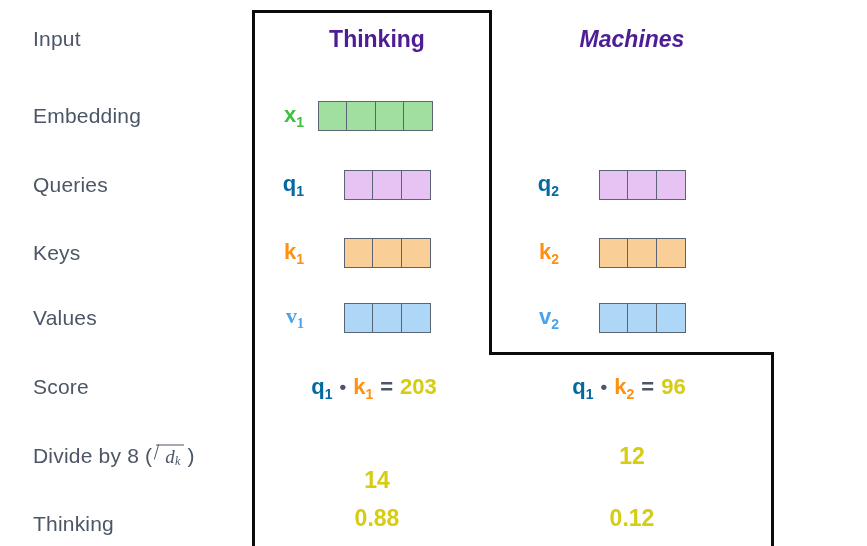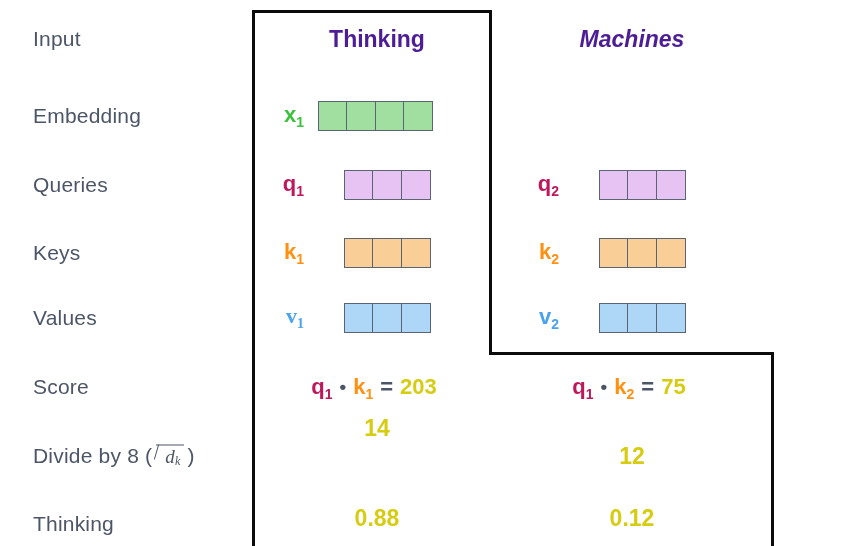--- a/index.html
+++ b/index.html
@@ -108,21 +108,21 @@
     margin-left: -1.6px;
   }
   .cell:first-child { margin-left: 0; }
 
   .c-green  { background: #a0dfa0; }
   .c-purple { background: #e6c3f2; }
   .c-orange { background: #f9cf97; }
   .c-blue   { background: #aed6f7; }
 
   .t-green  { color: #3cc23c; }
-  .t-purple { color: #be185d; }
+  .t-purple { color: #0369a1; }
   .t-orange { color: #ff9010; }
   .t-blue   { color: #4aa3ec; }
 
   
   .score {
     position: absolute;
     font-size: 22px;
     font-weight: bold;
     white-space: nowrap;
     transform: translate(-50%, -50%);
@@ -268,22 +268,22 @@
     <span class="t-orange"><span>k</span><sub>1</sub></span>
     <span class="op-eq">=</span>
     <span class="num-yellow">203</span>
   </div>
 
   <div class="score" style="left:629px; top:388px;">
     <span class="t-purple"><span>q</span><sub>1</sub></span>
     <span class="op-dot">•</span>
     <span class="t-orange"><span>k</span><sub>2</sub></span>
     <span class="op-eq">=</span>
-    <span class="num-yellow">75</span>
-  </div>
-
-  <div class="plain-num" style="left:377px; top:428px;">14</div>
+    <span class="num-yellow">96</span>
+  </div>
+
+  <div class="plain-num" style="left:377px; top:480px;">14</div>
   <div class="plain-num" style="left:632px; top:456px;">12</div>
 
   <div class="plain-num" style="left:377px; top:518px;">0.88</div>
   <div class="plain-num" style="left:632px; top:518px;">0.12</div>
 
 </div>
 
 </body></html>

